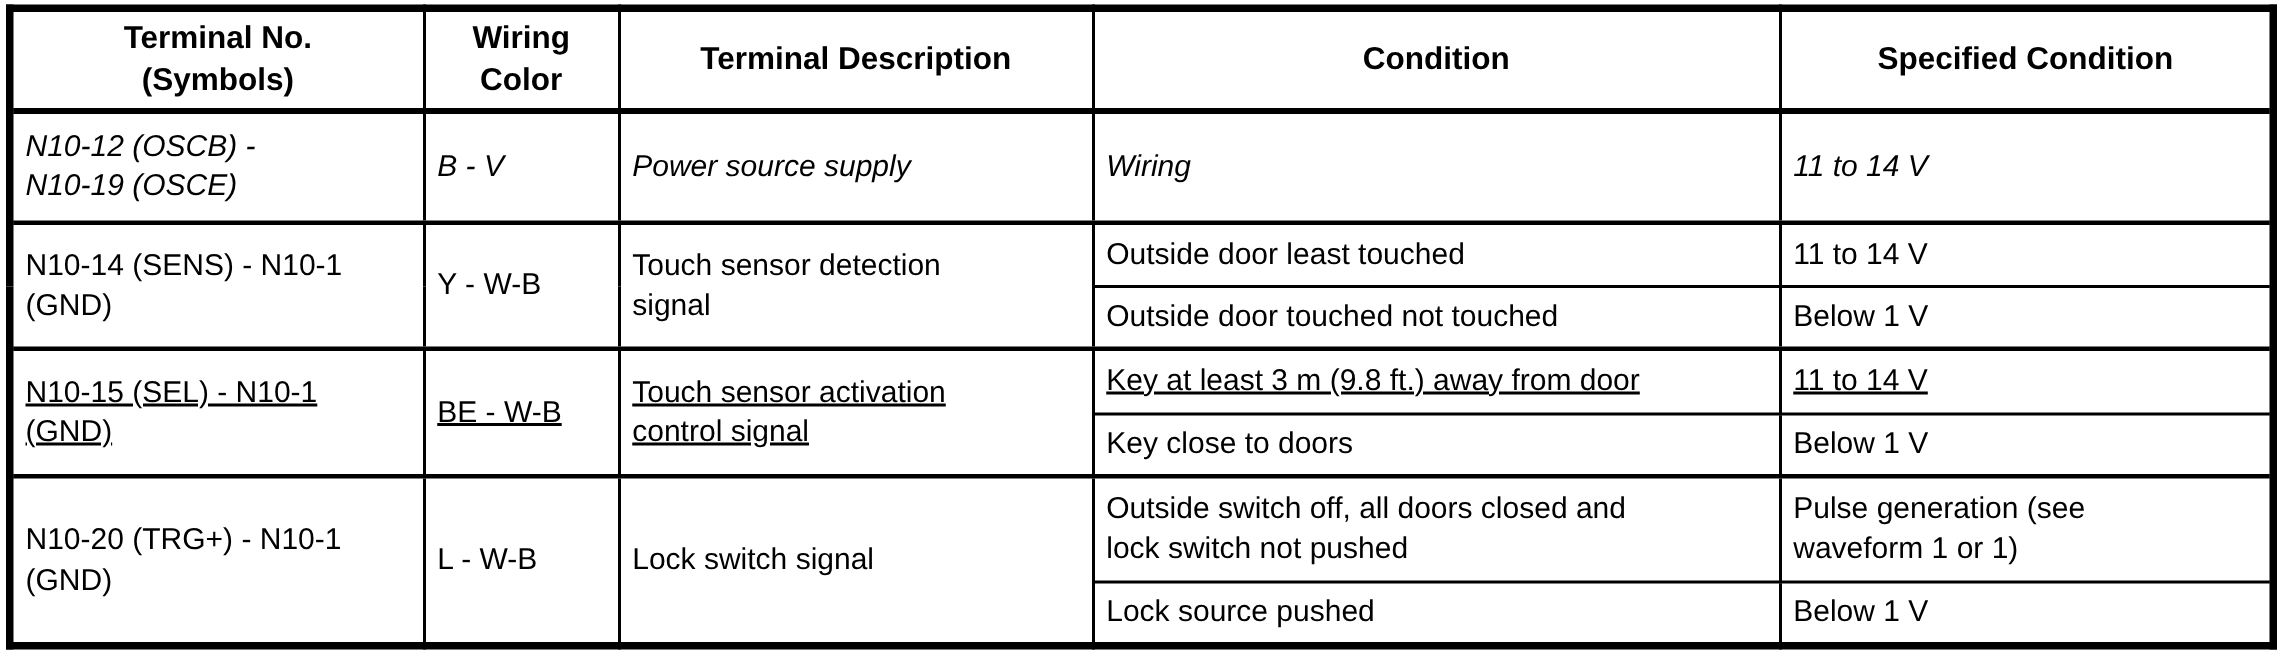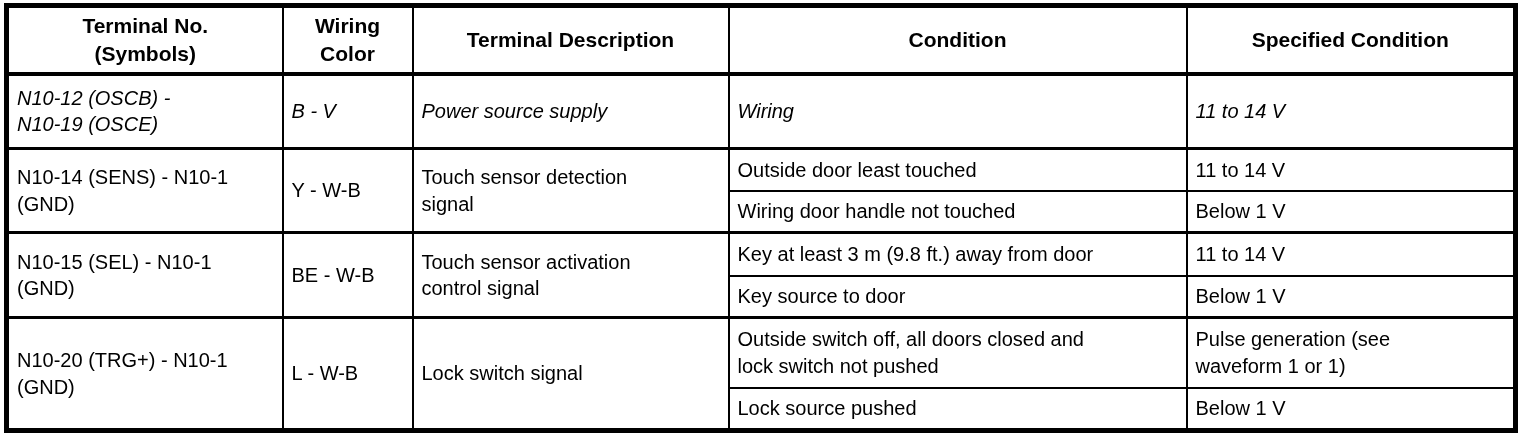--- a/index.html
+++ b/index.html
@@ -49,21 +49,21 @@
   td {
     font-weight: normal;
     text-align: left;
   }
   tr.header-row    { height: 68px; }
   tr.header-row th { border-bottom-width: 4px; }
   tr.row-main td   { border-top-width: 3px; }
   tr.r1  { height: 75px; font-style: italic; }
   tr.r2a { height: 42px; }
   tr.r2b { height: 42px; }
-  tr.r3a { height: 43px; }
+  tr.r3a { height: 43px; text-decoration: underline; }
   tr.r3b { height: 42px; }
   tr.r4a { height: 70px; }
   tr.r4b { height: 43px; }
 </style>
 </head>
 <body>
 
 <div class="page">
   <table class="spec-table">
     <colgroup>
@@ -98,35 +98,35 @@
       <tr class="row-main r2a">
         <td rowspan="2">N10-14 (SENS) - N10-1
 (GND)</td>
         <td rowspan="2">Y - W-B</td>
         <td rowspan="2">Touch sensor detection
 signal</td>
         <td>Outside door least touched</td>
         <td>11 to 14 V</td>
       </tr>
       <tr class="r2b">
-        <td>Wiring door handle not touched</td>
+        <td>Outside door touched not touched</td>
         <td>Below 1 V</td>
       </tr>
 
       <tr class="row-main r3a">
         <td rowspan="2">N10-15 (SEL) - N10-1
 (GND)</td>
         <td rowspan="2">BE - W-B</td>
         <td rowspan="2">Touch sensor activation
 control signal</td>
         <td>Key at least 3 m (9.8 ft.) away from door</td>
         <td>11 to 14 V</td>
       </tr>
       <tr class="r3b">
-        <td>Key source to door</td>
+        <td>Key close to doors</td>
         <td>Below 1 V</td>
       </tr>
 
       <tr class="row-main r4a">
         <td rowspan="2">N10-20 (TRG+) - N10-1
 (GND)</td>
         <td rowspan="2">L - W-B</td>
         <td rowspan="2">Lock switch signal</td>
         <td>Outside switch off, all doors closed and
 lock switch not pushed</td>

